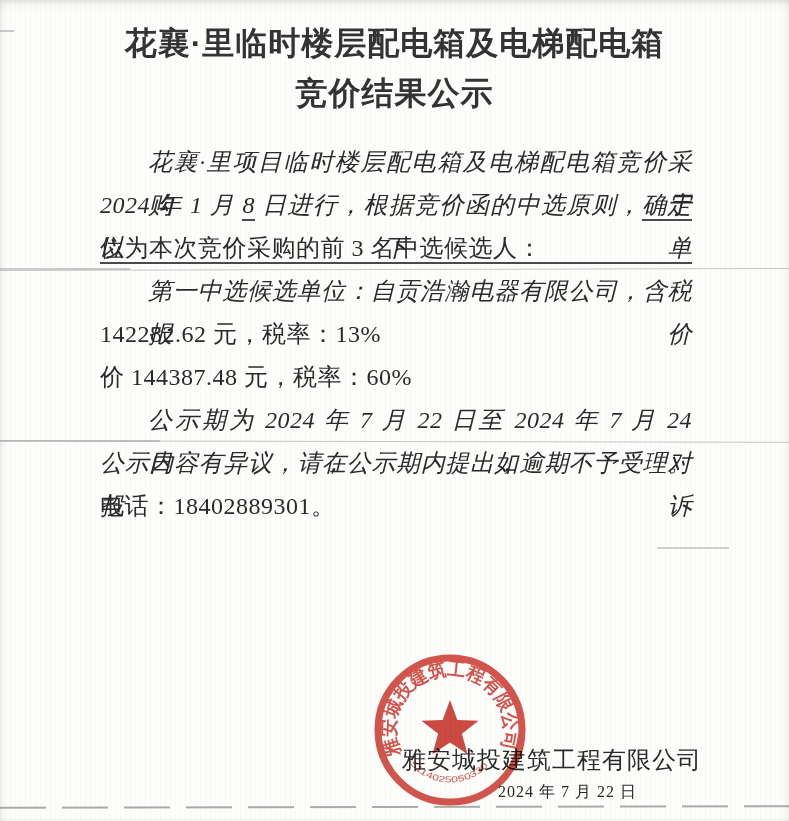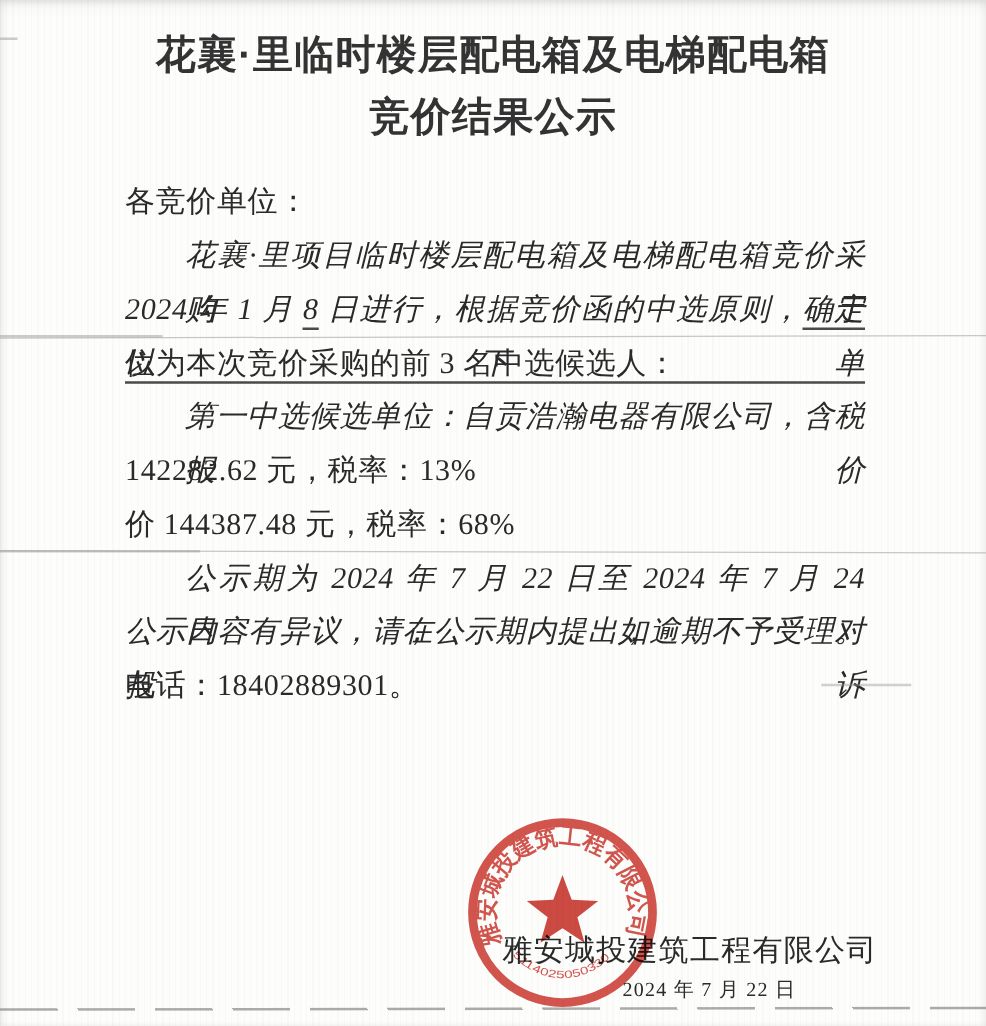--- a/index.html
+++ b/index.html
@@ -75,27 +75,26 @@
 <body>
 
 <div class="page">
 
   <div class="title-block">
     <div>花襄·里临时楼层配电箱及电梯配电箱</div>
     <div>竞价结果公示</div>
   </div>
 
   <div class="body-block">
-      <div class="line"><span>各竞价单位：</span></div>
       <div class="line indent just"><span>花襄·里项目临时楼层配电箱及电梯配电箱竞价采购于</span></div>
       <div class="line just"><span>2024 年 1 月 </span><span class="u">8</span><span> 日进行，根据竞价函的中选原则，</span><span class="u">确定以下单</span></div>
       <div class="line"><span>位为本次竞价采购的前 3 名中选候选人：</span></div>
       <div class="line indent just"><span>第一中选候选单位：自贡浩瀚电器有限公司，含税报价</span></div>
       <div class="line"><span>142282.62 元，税率：13%</span></div>
-      <div class="line"><span>价 144387.48 元，税率：68%</span></div>
+      <div class="line"><span>价 144387.48 元，税率：60%</span></div>
       <div class="line indent just"><span>公示期为 2024 年 7 月 22 日至 2024 年 7 月 24 日，如对</span></div>
       <div class="line just"><span>公示内容有异议，请在公示期内提出，逾期不予受理。投诉</span></div>
       <div class="line"><span>电话：18402889301。</span></div>
     </div>
 
   <div class="sig-company">雅安城投建筑工程有限公司</div>
   <div class="sig-date">2024 年 7 月 22 日</div>
 
   <svg class="seal" viewBox="-85 -85 170 170" xmlns="http://www.w3.org/2000/svg">
     <defs>

